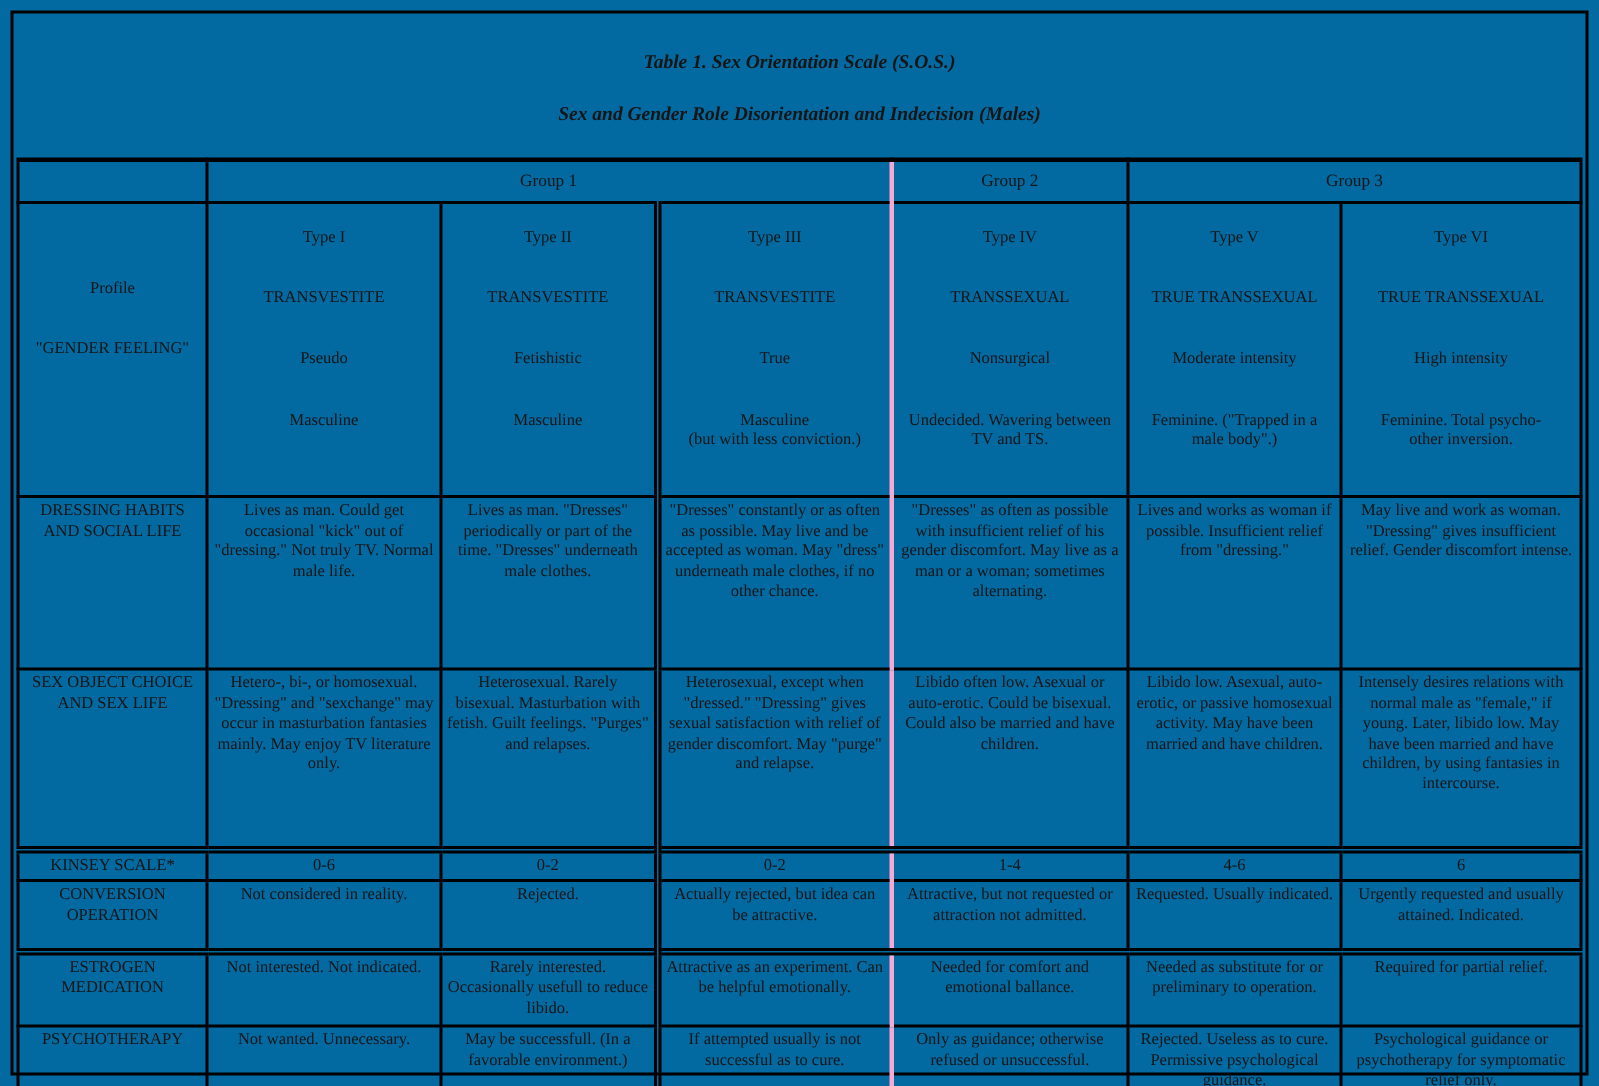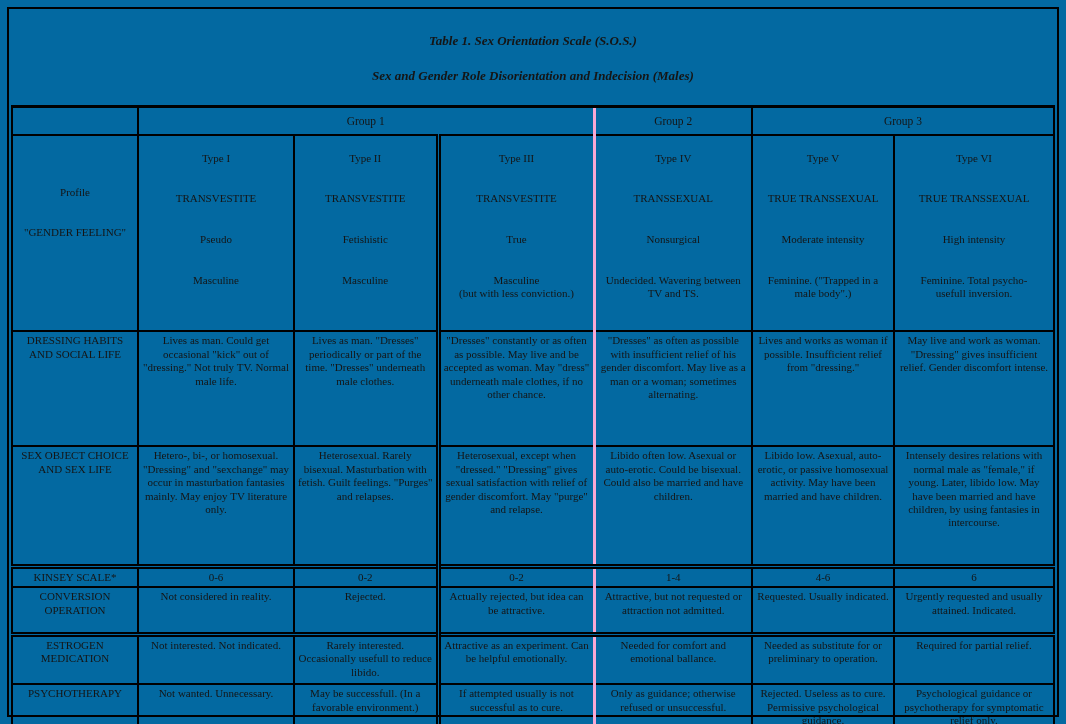--- a/index.html
+++ b/index.html
@@ -113,21 +113,21 @@
           <div class="pl">Type V</div>
           <div class="pl">TRUE TRANSSEXUAL</div>
           <div class="pl">Moderate intensity</div>
           <div class="pl">Feminine. ("Trapped in a male body".)</div>
         </td>
         <td>
           <div class="pl">Type VI</div>
           <div class="pl">TRUE TRANSSEXUAL</div>
           <div class="pl">High intensity</div>
           <div class="pl">Feminine. Total psycho-
-usefull inversion.</div>
+other inversion.</div>
         </td>
       </tr>
 
       <tr class="r-dressing">
         <td>DRESSING HABITS AND SOCIAL LIFE</td>
         <td>Lives as man. Could get occasional "kick" out of "dressing." Not truly TV. Normal male life.</td>
         <td>Lives as man. "Dresses" periodically or part of the time. "Dresses" underneath male clothes.</td>
         <td class="dl">"Dresses" constantly or as often as possible. May live and be accepted as woman. May "dress" underneath male clothes, if no other chance.</td>
         <td class="gb">"Dresses" as often as possible with insufficient relief of his gender discomfort. May live as a man or a woman; sometimes alternating.</td>
         <td>Lives and works as woman if possible. Insufficient relief from "dressing."</td>

